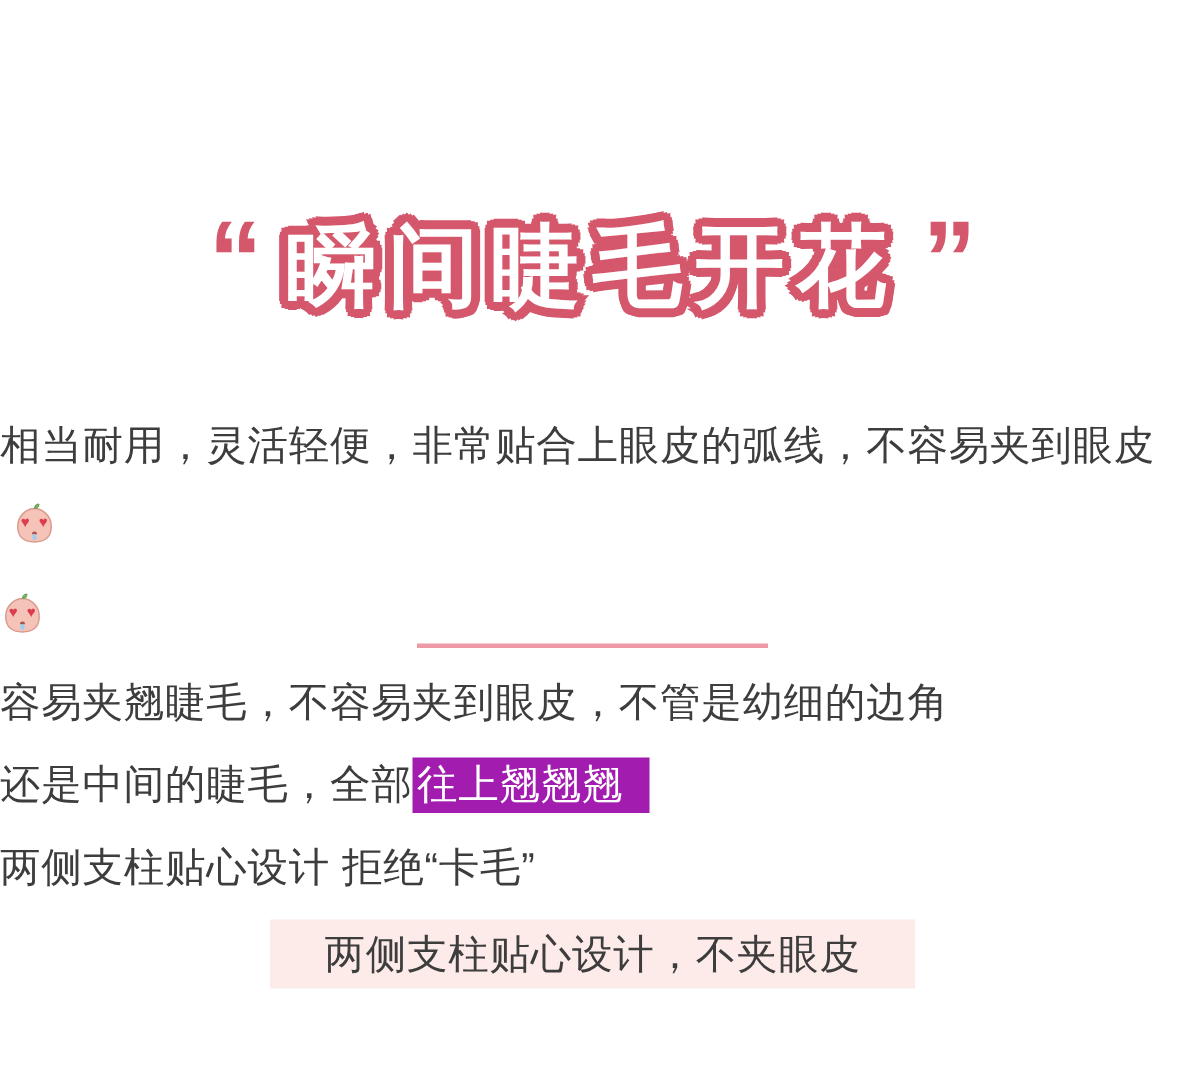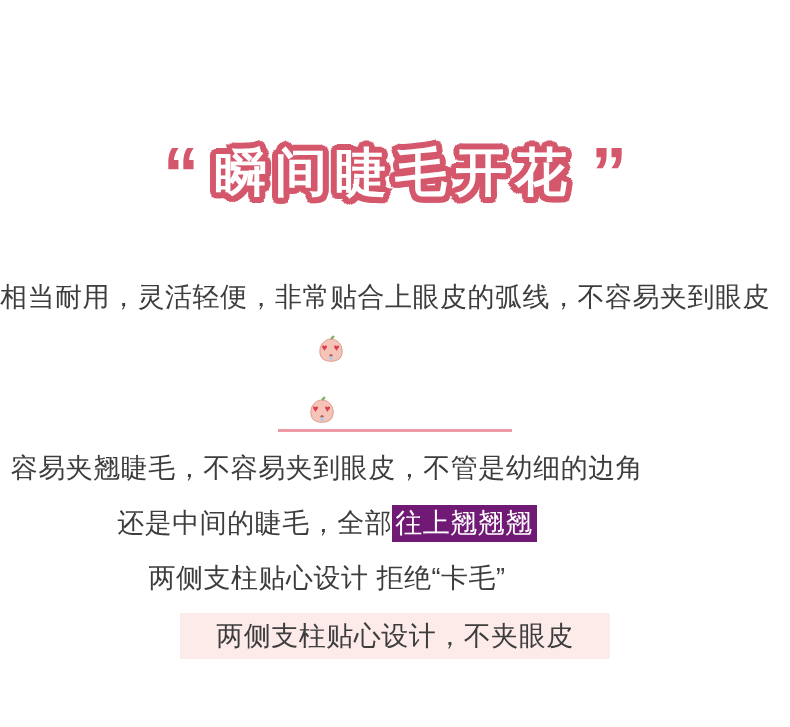--- a/index.html
+++ b/index.html
@@ -5,34 +5,34 @@
   html,body{margin:0;padding:0;}
   body{
     width:790px;height:727px;
     background:#ffffff;
     font-family:"Liberation Sans", sans-serif;
     position:relative;
     overflow:hidden;
   }
   .row{
     position:absolute;left:0;width:654px;
-    text-align:center;
+    text-align:left;
     color:#3d3d3d;
     font-size:27px;
     letter-spacing:0.5px;
     white-space:nowrap;
   }
   
   .title-row{
     position:absolute;top:138px;left:0;width:790px;
     text-align:center;white-space:nowrap;
   }
   .title-text{
     display:inline-block;
-    font-size:52px;font-weight:bold;
+    font-size:60px;font-weight:bold;
     letter-spacing:8px;
     color:#ffffff;
     -webkit-text-stroke:7px #d4576b;
     paint-order:stroke fill;
     text-shadow:
       6px 0 0 #d4576b,-6px 0 0 #d4576b,0 6px 0 #d4576b,0 -6px 0 #d4576b,
       4.5px 4.5px 0 #d4576b,-4.5px 4.5px 0 #d4576b,4.5px -4.5px 0 #d4576b,-4.5px -4.5px 0 #d4576b,
       5.5px 2.3px 0 #d4576b,-5.5px 2.3px 0 #d4576b,5.5px -2.3px 0 #d4576b,-5.5px -2.3px 0 #d4576b,
       2.3px 5.5px 0 #d4576b,-2.3px 5.5px 0 #d4576b,2.3px -5.5px 0 #d4576b,-2.3px -5.5px 0 #d4576b;
     vertical-align:middle;
@@ -53,22 +53,22 @@
   .heading-underline{
     position:absolute;top:429px;left:50%;
     transform:translateX(-50%);
     width:234px;height:3px;
     background:#ee9aa6;
   }
   .line3{top:450px;}
   .line4{top:505px;}
   .line5{top:560px;}
   .highlight{
-    background:#701a75;color:#ffffff;
-    padding:3px 4px 4px 3px;
+    background:#a21caf;color:#ffffff;
+    padding:3px 17px 4px 3px;
   }
   .band{
     position:absolute;top:613px;left:50%;
     transform:translateX(-50%);
     width:430px;height:46px;line-height:46px;
     background:#fcebe9;
     text-align:center;color:#3d3d3d;font-size:27px;
     letter-spacing:0.5px;white-space:nowrap;
   }
   .emoji{

